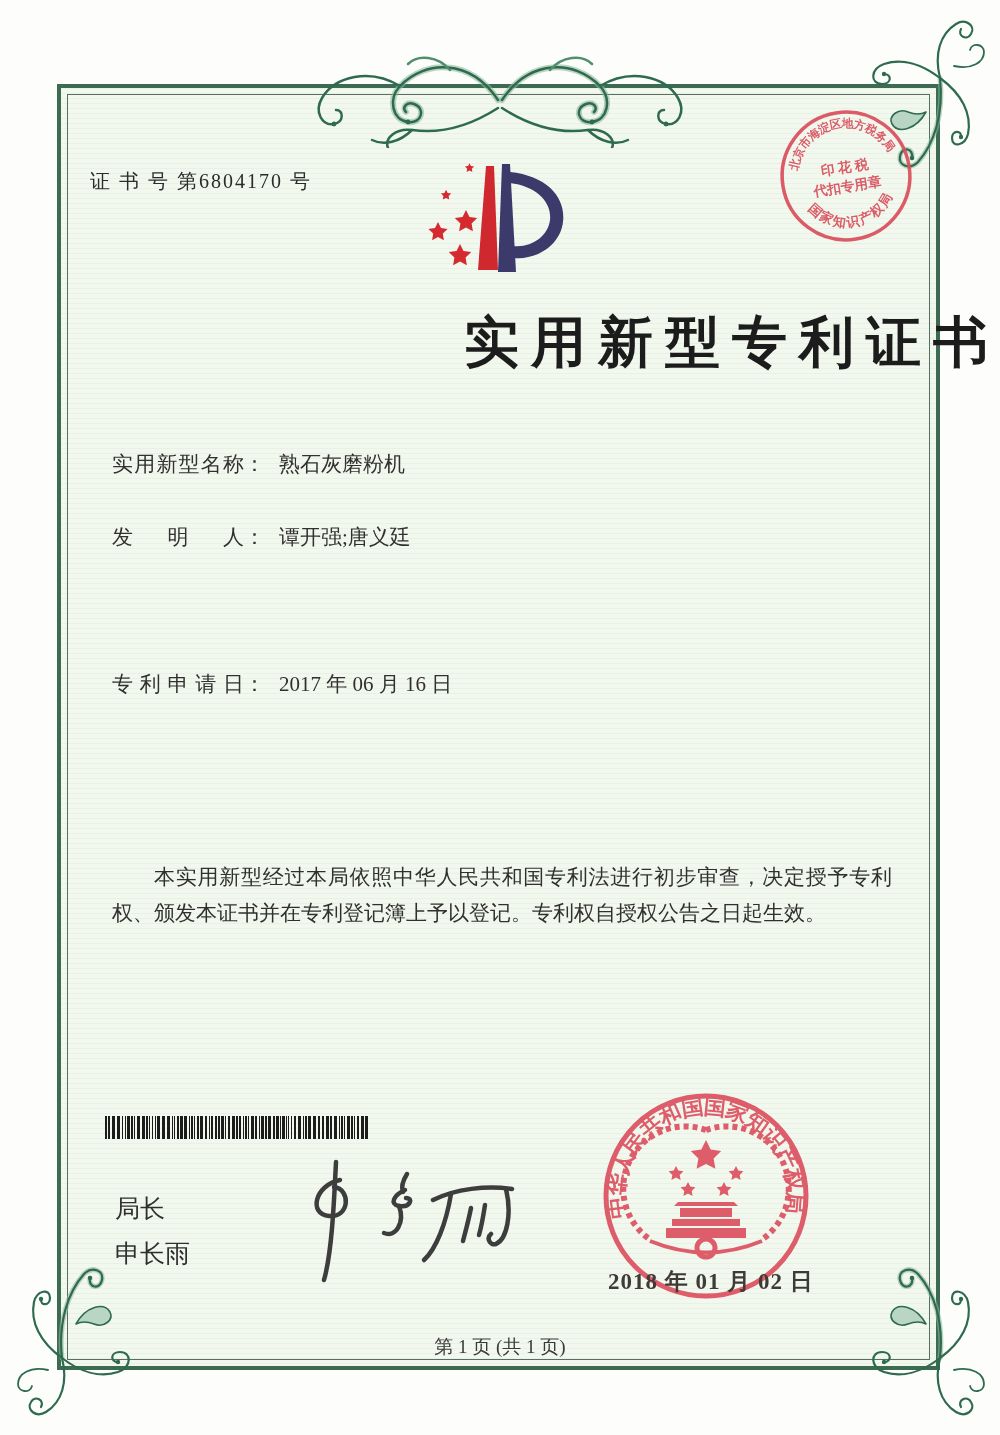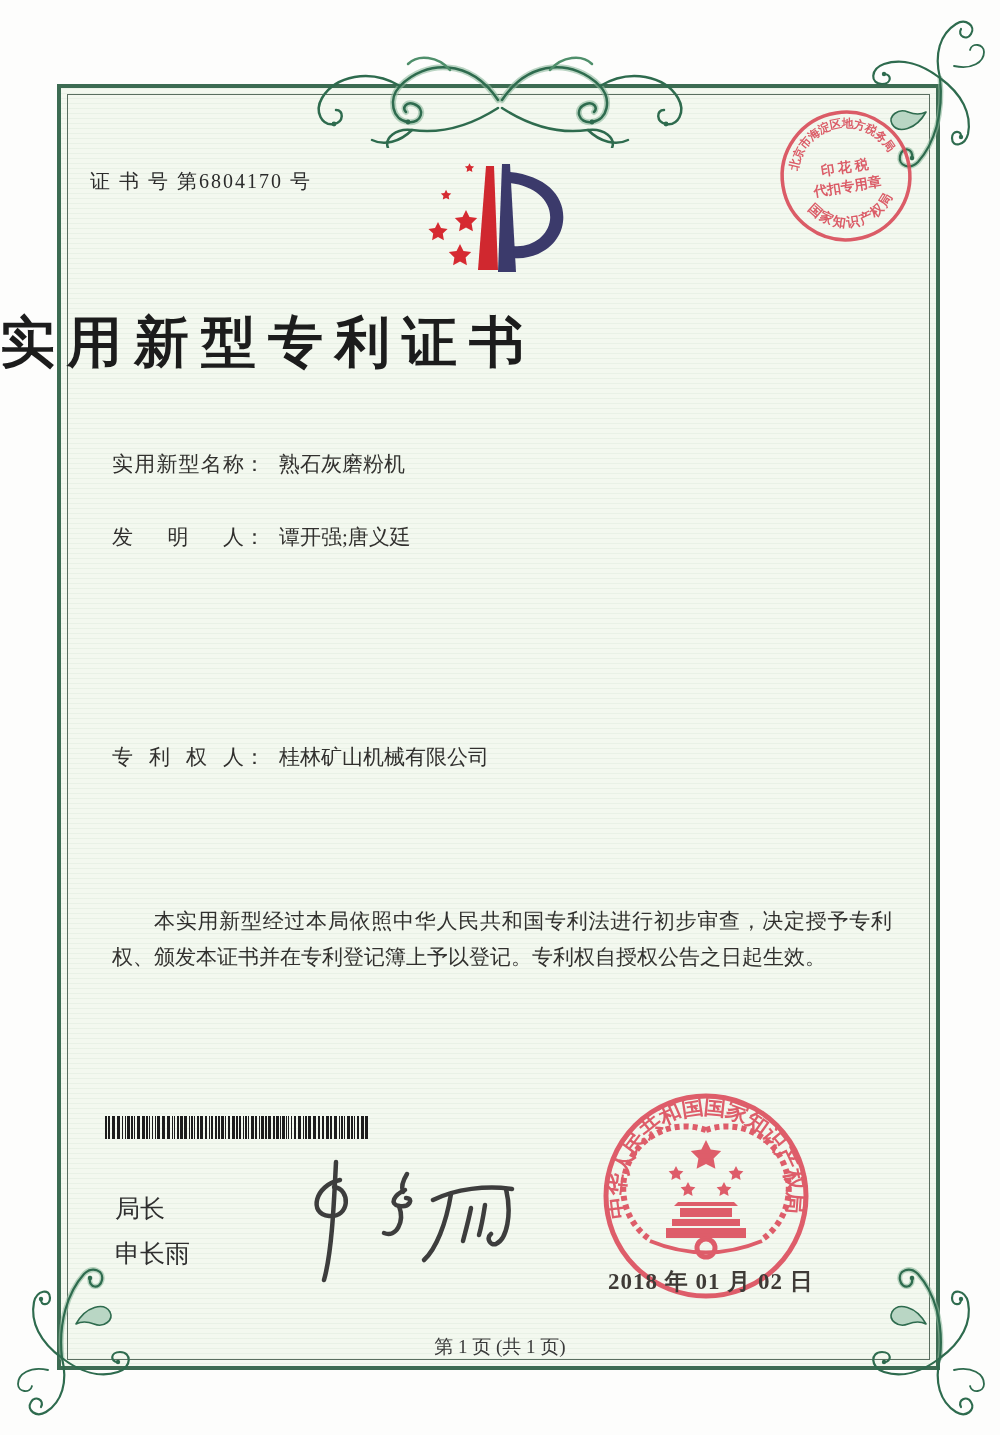--- a/index.html
+++ b/index.html
@@ -15,28 +15,28 @@
   .ornament{position:absolute;pointer-events:none;}
   .orn-top{left:300px;top:38px;width:400px;height:110px;}
   .flourish{position:absolute;width:170px;height:168px;pointer-events:none;}
   .fl-br{left:822px;top:1262px;}
   .fl-bl{left:10px;top:1262px;transform:scaleX(-1);}
   .fl-tr{left:822px;top:6px;transform:scaleY(-1);}
   
   .cert-no{position:absolute;left:90px;top:168px;font-size:20px;letter-spacing:2px;color:#2b2b2b;}
   .logo{position:absolute;left:420px;top:150px;width:160px;height:145px;}
   .tax-stamp{position:absolute;left:770px;top:100px;width:152px;height:152px;transform:rotate(-9deg);opacity:.92;}
-  .title{position:absolute;left:0;top:306px;width:1000px;text-align:left;
+  .title{position:absolute;left:0;top:306px;width:1000px;text-align:right;
          font-size:55px;font-weight:700;letter-spacing:12px;color:#1c1c1c;}
   
   .field{position:absolute;left:112px;font-size:21px;white-space:nowrap;color:#31302e;}
   .f-label{display:inline-block;width:132px;text-align:justify;text-align-last:justify;vertical-align:top;}
   .f-colon{margin-right:14px;}
   
-  .paras{position:absolute;left:112px;top:904px;width:780px;font-size:21px;line-height:35.5px;
+  .paras{position:absolute;left:112px;top:860px;width:780px;font-size:21px;line-height:35.5px;
          text-align:justify;color:#31302e;}
   .paras p{margin:0;text-indent:2em;}
   
   .barcode{position:absolute;left:105px;top:1116px;width:266px;height:23px;font-size:0;white-space:nowrap;overflow:hidden;}
   .barcode i{display:inline-block;height:100%;background:#1c1c1c;}
   
   .signer{position:absolute;left:115px;top:1186px;font-family:"Liberation Sans","DejaVu Sans",sans-serif;
           font-size:25px;color:#2f2f2f;line-height:45px;}
   .sig-svg{position:absolute;left:255px;top:1152px;width:270px;height:140px;}
   
@@ -146,22 +146,22 @@
   </svg>
 
   <div class="title">实用新型专利证书</div>
 
   <div class="field" style="top:450px">
     <span class="f-label">实用新型名称</span><span class="f-colon">：</span><span class="f-value">熟石灰磨粉机</span>
   </div>
   <div class="field" style="top:523px">
     <span class="f-label">发明人</span><span class="f-colon">：</span><span class="f-value">谭开强;唐义廷</span>
   </div>
-  <div class="field" style="top:743px">
-    <span class="f-label">专利权人</span><span class="f-colon">：</span><span class="f-value">桂林矿山机械有限公司</span>
+  <div class="field" style="top:670px">
+    <span class="f-label">专利申请日</span><span class="f-colon">：</span><span class="f-value">2017 年 06 月 16 日</span>
   </div>
 
   <div class="paras">
     <p>本实用新型经过本局依照中华人民共和国专利法进行初步审查，决定授予专利权、颁发本证书并在专利登记簿上予以登记。专利权自授权公告之日起生效。</p>
   </div>
 
   <div class="barcode"><i style="width:2px;margin-right:1px"></i><i style="width:2px;margin-right:2px"></i><i style="width:3px;margin-right:2px"></i><i style="width:3px;margin-right:2px"></i><i style="width:1px;margin-right:2px"></i><i style="width:1px;margin-right:1px"></i><i style="width:3px;margin-right:1px"></i><i style="width:2px;margin-right:1px"></i><i style="width:1px;margin-right:2px"></i><i style="width:3px;margin-right:2px"></i><i style="width:3px;margin-right:1px"></i><i style="width:2px;margin-right:1px"></i><i style="width:1px;margin-right:2px"></i><i style="width:1px;margin-right:2px"></i><i style="width:1px;margin-right:1px"></i><i style="width:3px;margin-right:2px"></i><i style="width:3px;margin-right:2px"></i><i style="width:3px;margin-right:2px"></i><i style="width:1px;margin-right:1px"></i><i style="width:1px;margin-right:2px"></i><i style="width:2px;margin-right:1px"></i><i style="width:3px;margin-right:1px"></i><i style="width:3px;margin-right:2px"></i><i style="width:1px;margin-right:1px"></i><i style="width:2px;margin-right:1px"></i><i style="width:1px;margin-right:2px"></i><i style="width:2px;margin-right:1px"></i><i style="width:3px;margin-right:2px"></i><i style="width:2px;margin-right:2px"></i><i style="width:1px;margin-right:1px"></i><i style="width:2px;margin-right:2px"></i><i style="width:2px;margin-right:1px"></i><i style="width:2px;margin-right:1px"></i><i style="width:3px;margin-right:1px"></i><i style="width:1px;margin-right:2px"></i><i style="width:2px;margin-right:2px"></i><i style="width:3px;margin-right:1px"></i><i style="width:2px;margin-right:1px"></i><i style="width:2px;margin-right:2px"></i><i style="width:1px;margin-right:1px"></i><i style="width:2px;margin-right:1px"></i><i style="width:1px;margin-right:2px"></i><i style="width:3px;margin-right:1px"></i><i style="width:2px;margin-right:2px"></i><i style="width:1px;margin-right:1px"></i><i style="width:3px;margin-right:1px"></i><i style="width:2px;margin-right:1px"></i><i style="width:3px;margin-right:2px"></i><i style="width:2px;margin-right:1px"></i><i style="width:3px;margin-right:1px"></i><i style="width:1px;margin-right:1px"></i><i style="width:3px;margin-right:1px"></i><i style="width:1px;margin-right:1px"></i><i style="width:1px;margin-right:2px"></i><i style="width:1px;margin-right:2px"></i><i style="width:2px;margin-right:2px"></i><i style="width:3px;margin-right:2px"></i><i style="width:1px;margin-right:1px"></i><i style="width:2px;margin-right:1px"></i><i style="width:3px;margin-right:2px"></i><i style="width:3px;margin-right:2px"></i><i style="width:2px;margin-right:2px"></i><i style="width:2px;margin-right:2px"></i><i style="width:3px;margin-right:1px"></i><i style="width:2px;margin-right:2px"></i><i style="width:3px;margin-right:2px"></i><i style="width:1px;margin-right:1px"></i><i style="width:2px;margin-right:1px"></i><i style="width:1px;margin-right:2px"></i><i style="width:3px;margin-right:1px"></i><i style="width:2px;margin-right:1px"></i><i style="width:1px;margin-right:2px"></i><i style="width:2px;margin-right:2px"></i><i style="width:3px;margin-right:1px"></i><i style="width:3px;margin-right:1px"></i></div>
 
   <div class="signer">
     <div>局长</div>

